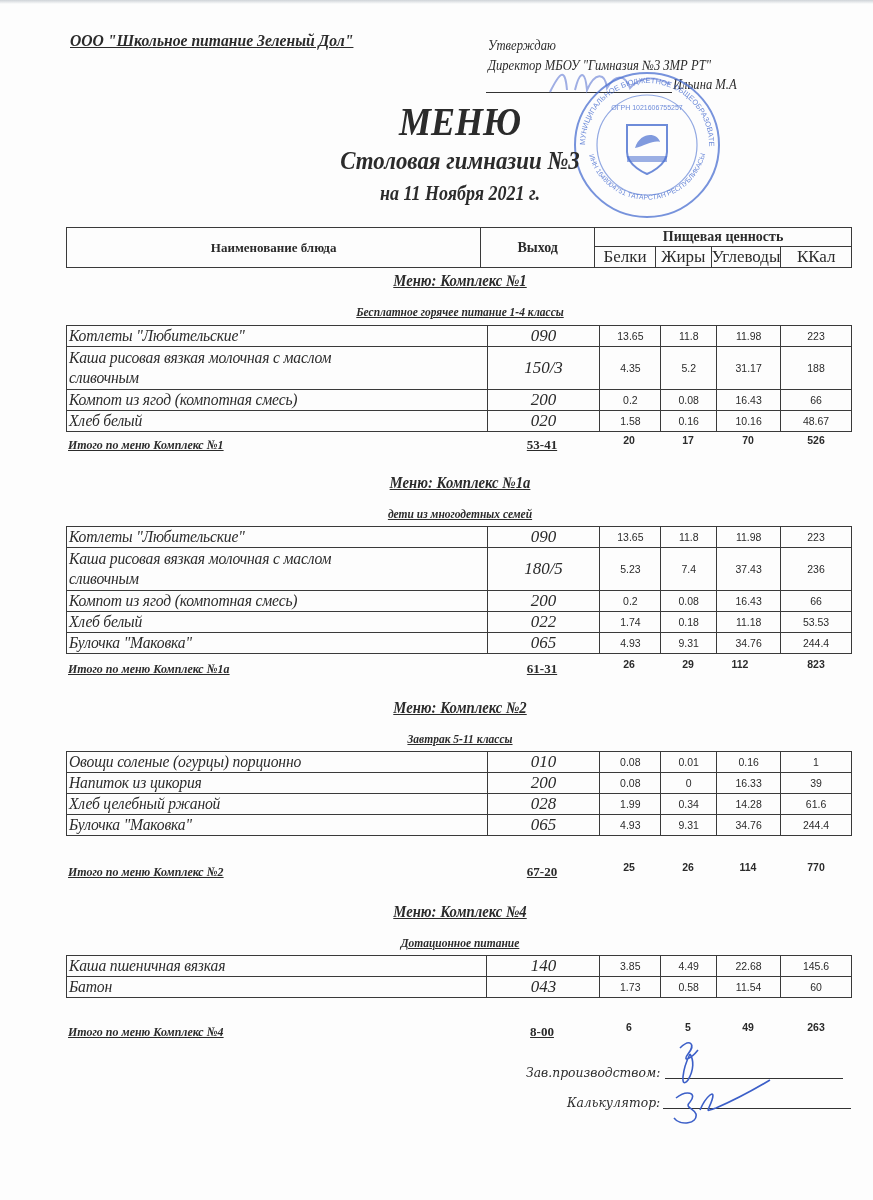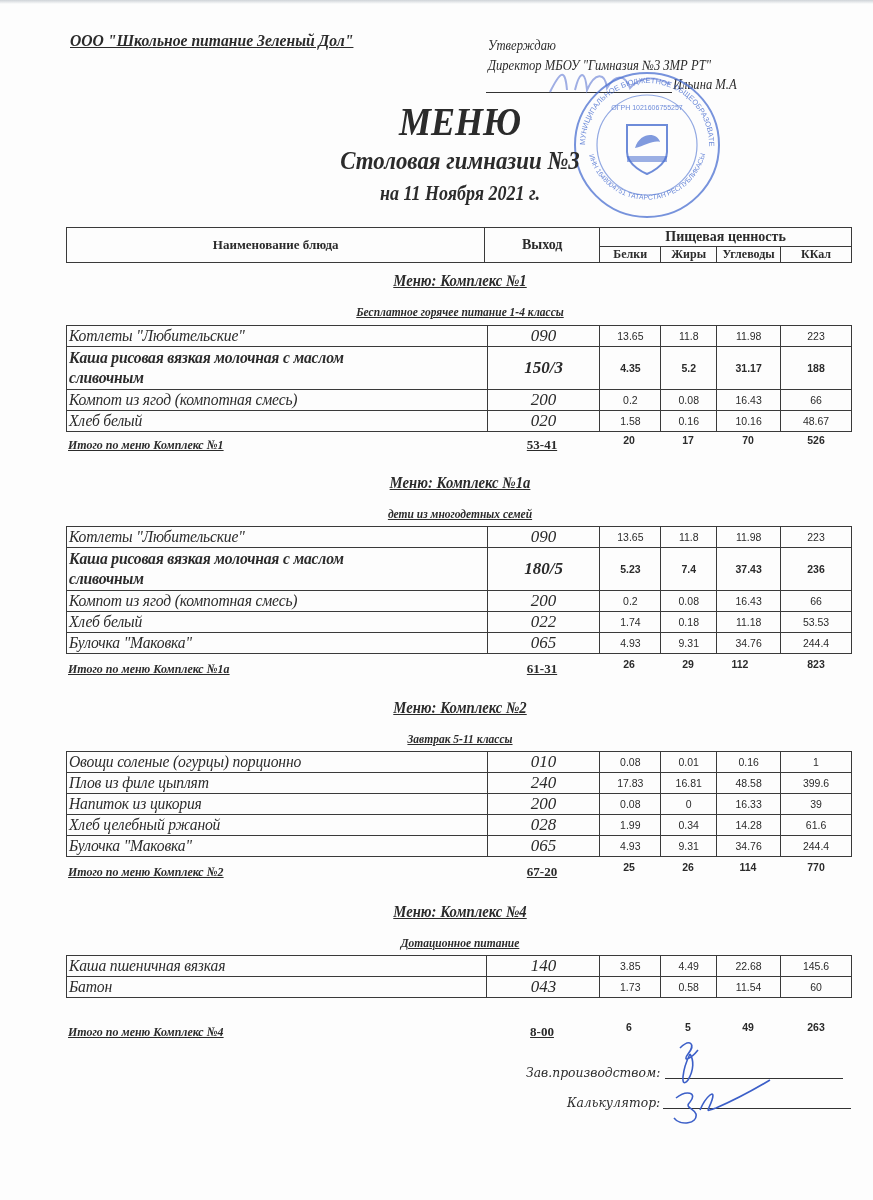--- a/index.html
+++ b/index.html
@@ -24,35 +24,35 @@
 
   .stamp { left: 565px; top: 70px; width: 165px; height: 150px; }
 
   
   table { border-collapse: collapse; }
   .hdr { left: 66px; top: 227px; width: 786px; font-family: "Liberation Serif", serif; }
   .hdr td { border: 1.5px solid #3a3a3a; text-align: center; padding: 0; font-weight: bold; }
   .hdr .h-name { width: 418px; height: 34px; font-size: 13px; }
   .hdr .h-out { width: 114px; font-size: 14px; }
   .hdr .h-nv { height: 18px; font-size: 14px; }
-  .hdr .h-sub { font-size: 12px; font-weight: bold; height: 14px; }
+  .hdr .h-sub { font-size: 17px; font-weight: normal; height: 14px; }
 
   .sec-title { left: 0; width: 920px; text-align: center; font-size: 16px; font-style: italic; font-weight: bold; transform: scaleX(0.92); }
   .sec-title span, .sec-sub span { text-decoration: underline; }
   .sec-sub { left: 0; width: 920px; text-align: center; font-size: 12.5px; font-style: italic; font-weight: bold; transform: scaleX(0.92); }
 
   .tbl { left: 66px; width: 786px; }
   .tbl td { border: 1.5px solid #3a3a3a; padding: 0; vertical-align: middle; }
   .tbl .c-name { width: 418px; font-size: 17px; font-style: italic; padding-left: 2px; line-height: 20px; letter-spacing: -0.2px; }
   .tbl .c-name .inner { display: inline-block; transform: scaleX(0.92); transform-origin: left; white-space: nowrap; }
   .tbl .c-out { width: 112px; text-align: center; font-size: 17px; font-style: italic; }
   .tbl .c-num { text-align: center; font-family: "Liberation Sans", sans-serif; font-size: 10.5px; }
   .tbl .w1 { width: 60px; } .tbl .w2 { width: 55px; } .tbl .w3 { width: 63px; } .tbl .w4 { width: 70px; }
   .tbl tr { height: 21px; }
-  .tbl tr.tall { height: 43px; font-weight: bold; }
+  .tbl tr.tall { height: 43px; }
 
   .total { left: 66px; width: 786px; height: 16px; }
   .total .t-label { position: absolute; left: 2px; top: 0; font-size: 13px; font-style: italic; font-weight: bold; text-decoration: underline; transform: scaleX(0.92); transform-origin: left; white-space: nowrap; }
   .total .t-out { position: absolute; left: 420px; width: 112px; text-align: center; top: 0; font-size: 13px; font-weight: bold; text-decoration: underline; }
   .total .t-num { position: absolute; top: -3px; text-align: center; font-family: "Liberation Sans", sans-serif; font-size: 10.5px; font-weight: bold; }
 
   .sign-label { font-size: 13px; font-style: italic; font-family: "DejaVu Serif", serif; transform: scaleX(0.95); transform-origin: right; text-align: right; white-space: nowrap; }
   .sign-line { border-bottom: 1.5px solid #333; height: 0; }
 </style>
 </head>
@@ -219,28 +219,20 @@
   <tbody>
       <tr>
     <td class="c-name"><span class="inner">Овощи соленые (огурцы) порционно</span></td>
     <td class="c-out">010</td>
     <td class="c-num w1">0.08</td>
     <td class="c-num w2">0.01</td>
     <td class="c-num w3">0.16</td>
     <td class="c-num w4">1</td>
   </tr>
   <tr>
-    <td class="c-name"><span class="inner">Плов из филе цыплят</span></td>
-    <td class="c-out">240</td>
-    <td class="c-num">17.83</td>
-    <td class="c-num">16.81</td>
-    <td class="c-num">48.58</td>
-    <td class="c-num">399.6</td>
-  </tr>
-  <tr>
     <td class="c-name"><span class="inner">Напиток из цикория</span></td>
     <td class="c-out">200</td>
     <td class="c-num">0.08</td>
     <td class="c-num">0</td>
     <td class="c-num">16.33</td>
     <td class="c-num">39</td>
   </tr>
   <tr>
     <td class="c-name"><span class="inner">Хлеб  целебный ржаной</span></td>
     <td class="c-out">028</td>

